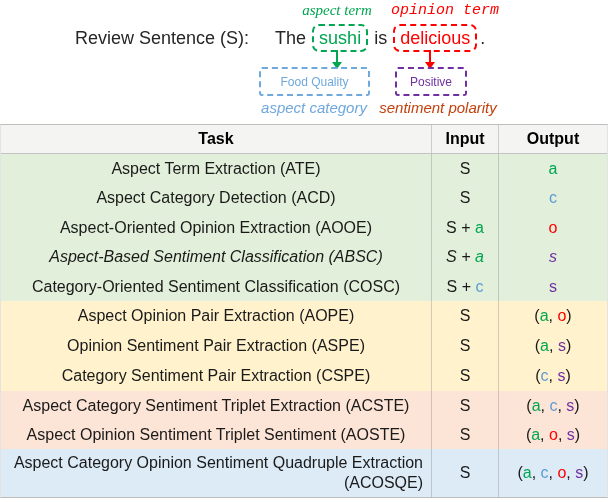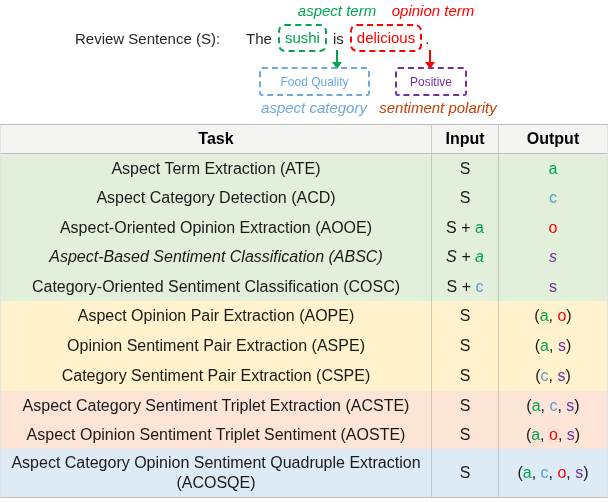--- a/index.html
+++ b/index.html
@@ -6,28 +6,28 @@
   body {
     width: 608px; height: 502px; overflow: hidden; position: relative;
     font-family: "Liberation Sans", "DejaVu Sans", sans-serif;
     -webkit-font-smoothing: antialiased;
   }
   .page { position: absolute; inset: 0; }
 
   
   .diagram { position: absolute; left: 0; top: 0; width: 608px; height: 124px; }
   .lbl { position: absolute; font-style: italic; font-size: 15px; text-align: center; white-space: nowrap; }
-  .lbl-aspect-term  { left: 296px; top: 2px;  width: 82px;  }
-  .lbl-opinion-term { left: 391px; top: 2px;  width: 84px;  }
+  .lbl-aspect-term  { left: 296px; top: 2px;  width: 82px; font-family: Liberation Serif, serif;  }
+  .lbl-opinion-term { left: 391px; top: 2px;  width: 84px; font-family: Liberation Mono, monospace;  }
   .lbl-aspect-cat   { left: 252px; top: 99px; width: 124px; }
   .lbl-sent-pol     { left: 378px; top: 99px; width: 120px; }
 
   .sentence {
     position: absolute; left: 75px; top: 24px; height: 28px;
-    display: flex; align-items: center; font-size: 15px; color: #262626; white-space: pre;
+    display: flex; align-items: center; font-size: 18px; color: #262626; white-space: pre;
   }
   .s-label { margin-right: 22px; }
   .s-word  { margin: 0 4px; }
   .term-box {
     display: inline-block; padding: 0 5px; margin: 0 2px;
     border: 2px dashed currentColor; border-radius: 7px; line-height: 24px;
   }
   .s-period { margin-left: 1px; }
 
   .arrow { position: absolute; width: 10px; }
@@ -55,21 +55,21 @@
     border-top: 1px solid #bdbdbd; border-bottom: 1px solid #bdbdbd;
     border-left: 1px solid #e3e3e3; border-right: 1px solid #e3e3e3;
     color: #1a1a1a; font-size: 16px;
   }
   .thead { display: flex; height: 28px; border-bottom: 1px solid #c2c2c2; }
   .row   { display: flex; }
   .cell {
     display: flex; align-items: center; justify-content: center;
     box-sizing: border-box; text-align: center; line-height: 1.22;
   }
-  .cell-task   { width: 430px; padding: 0 8px; }
+  .cell-task   { width: 430px; padding: 0 8px; text-align: right; }
   .cell-input  { width: 67px;  border-left: 1px solid rgba(130,130,130,0.35); }
   .cell-output { flex: 1;      border-left: 1px solid rgba(130,130,130,0.35); }
   .th { font-weight: bold; color: #000; }
   .g-extraction { height: 29.4px; }
   .g-pair       { height: 30px; }
   .g-triplet    { height: 29px; }
   .g-quadruple  { height: 48px; }
   .tok { white-space: pre; }
 </style>
 </head>

